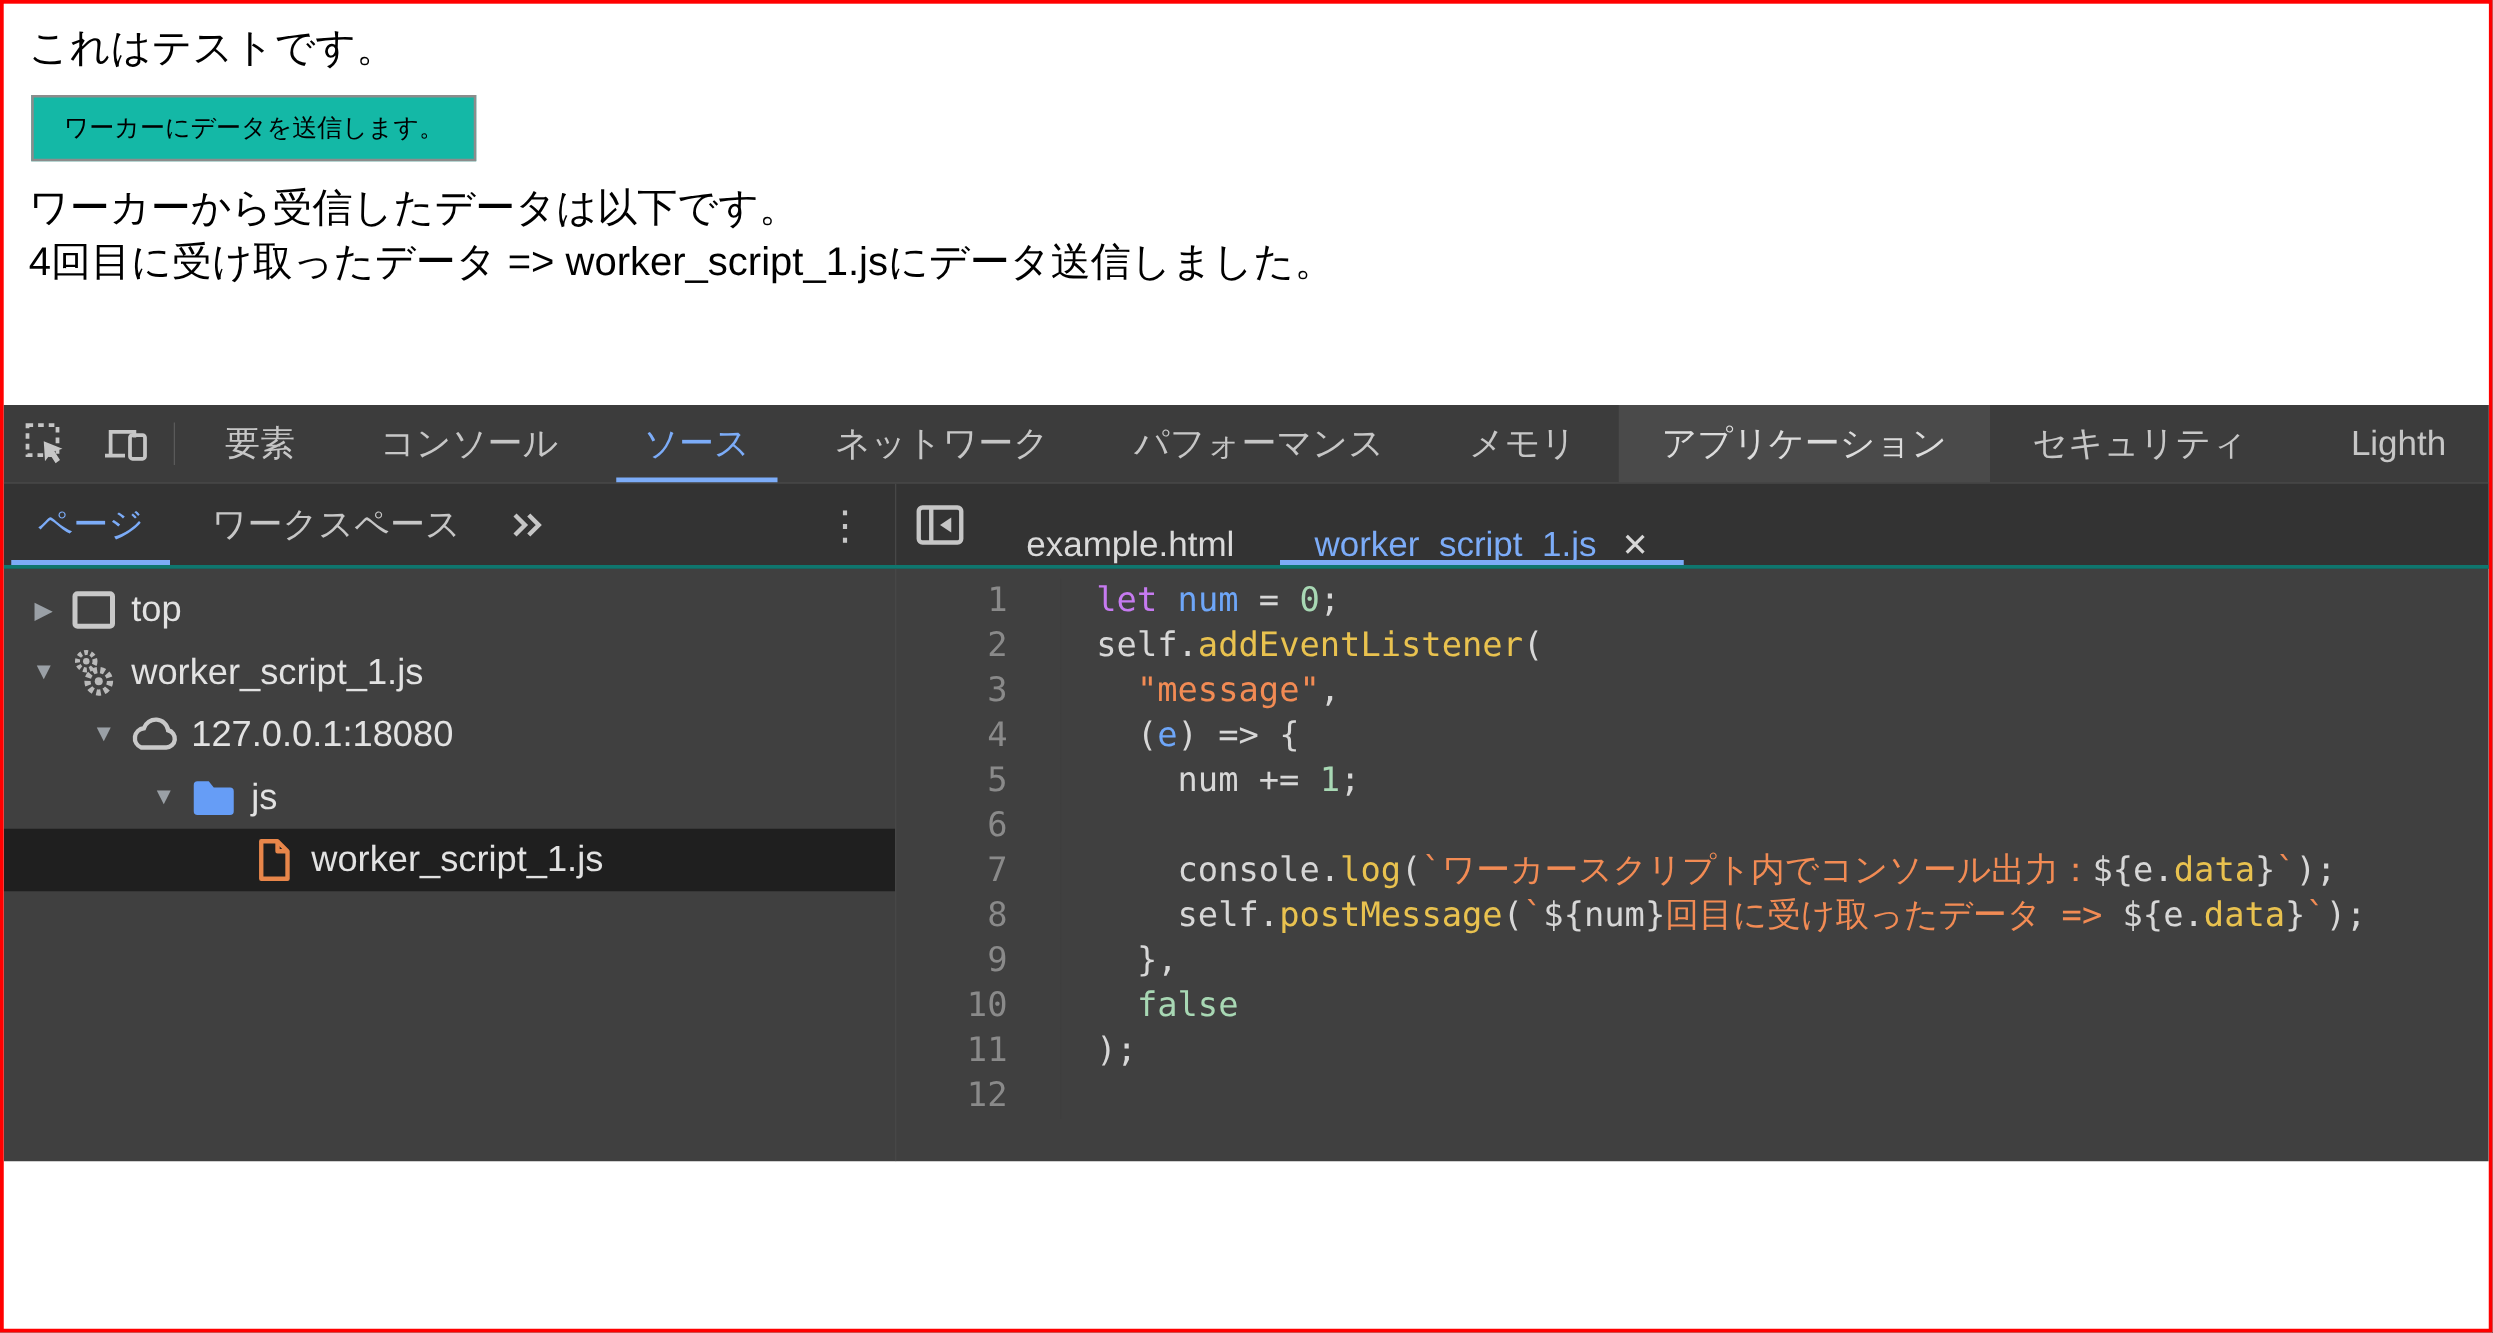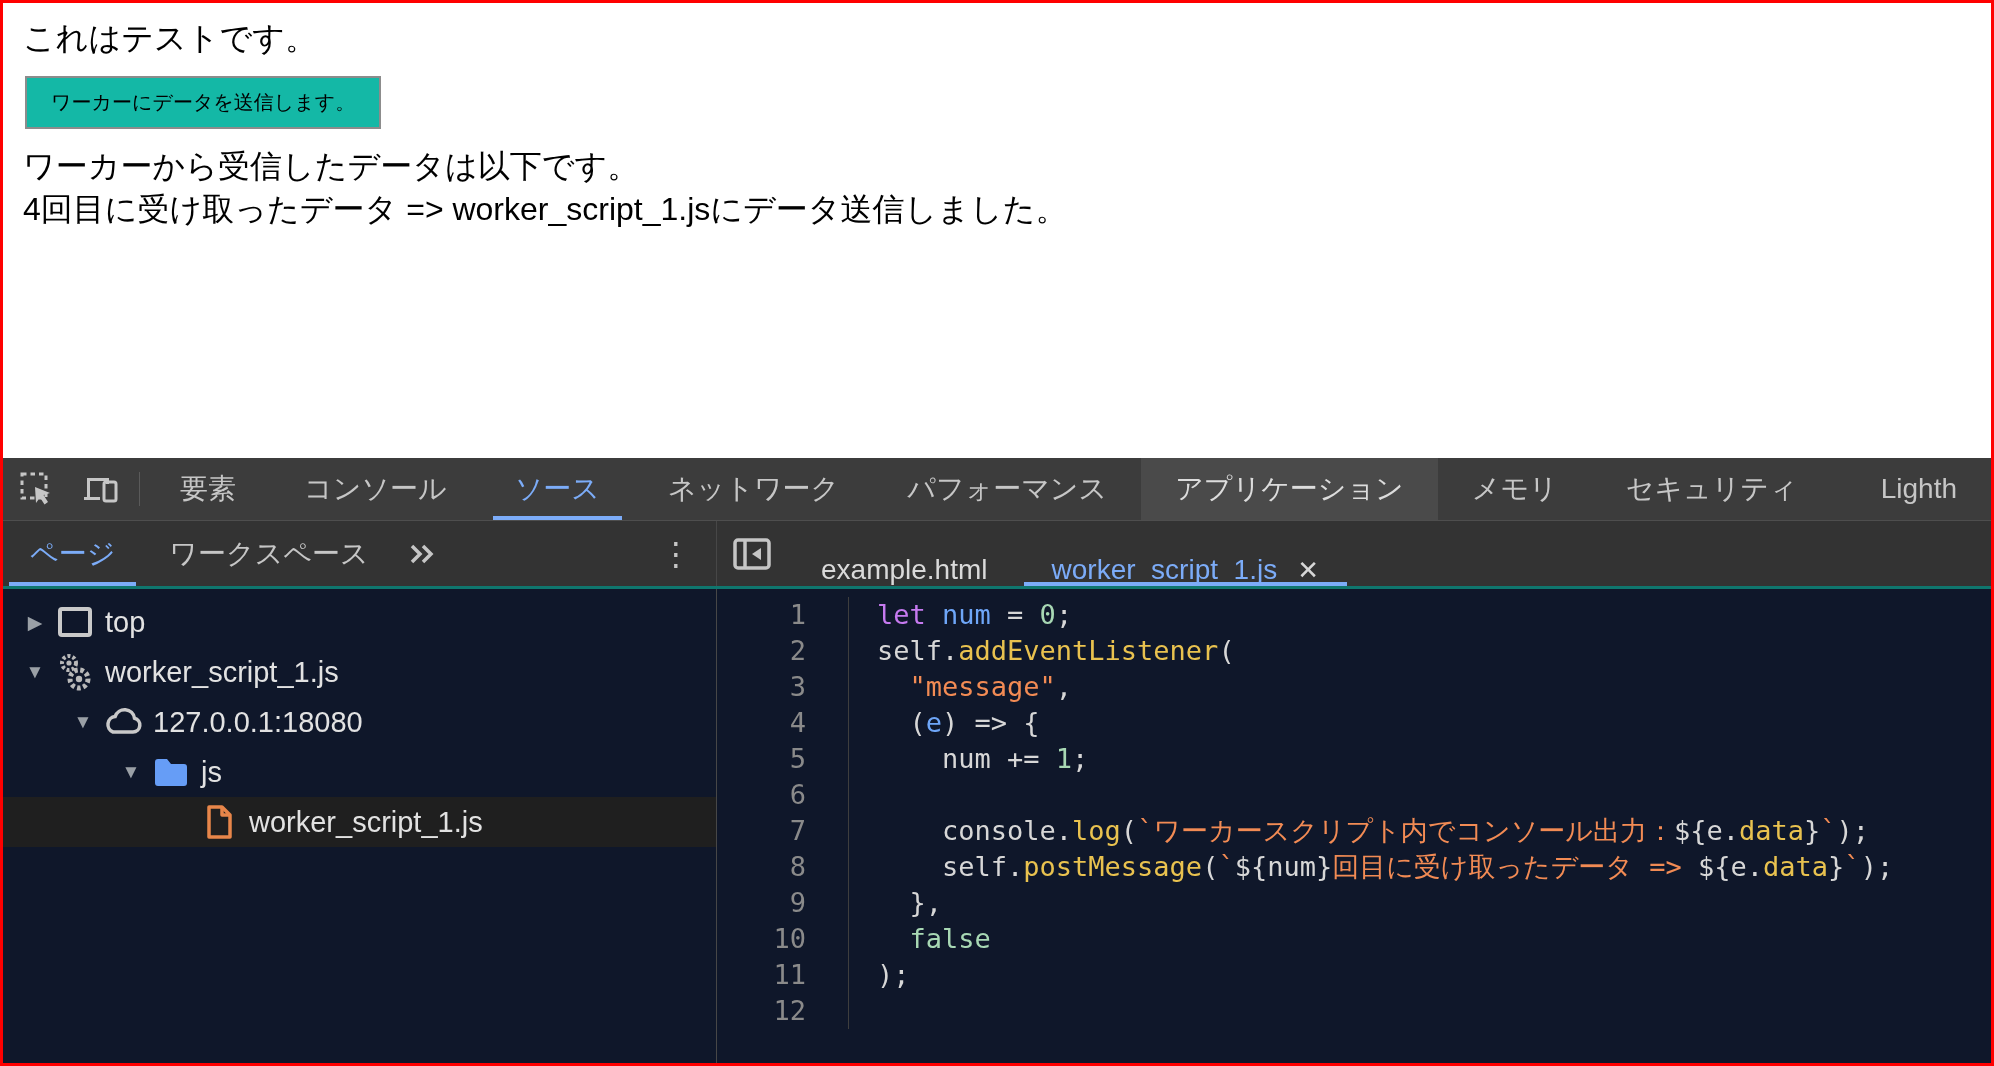--- a/index.html
+++ b/index.html
@@ -4,39 +4,39 @@
 <style>
   * { margin:0; padding:0; box-sizing:border-box; }
   html,body { width:1994px; height:1066px; }
   body {
     border:3px solid #ff0000;
     font-family:"Liberation Sans","DejaVu Sans",sans-serif;
     background:#ffffff;
     overflow:hidden;
   }
   
-  .webpage { height:455px; background:#fff; color:#000; padding:14px 20px 0 20px; overflow:hidden; }
+  .webpage { height:321px; background:#fff; color:#000; padding:14px 20px 0 20px; overflow:hidden; }
   .webpage .pline { font-size:32px; line-height:1.35; }
   .send-button {
     display:inline-block;
     margin:16px 0 6px 2px;
     font-size:20px;
     font-family:inherit;
     color:#000;
     background:#14b8a6;
     border:2px solid #8c8c8c;
     border-radius:0;
     padding:11px 24px;
     cursor:pointer;
   }
   .webpage .pline.after-btn { margin-top:10px; }
   .webpage .pline.result { }
 
   
-  .devtools { height:694px; background:#0f172a; color:#d7d7d7; display:flex; flex-direction:column; }
+  .devtools { height:605px; background:#404040; color:#d7d7d7; display:flex; flex-direction:column; }
 
   
   .toolbar {
     height:63px; flex:none;
     background:#3c3c3c;
     border-bottom:1px solid #4e4e4e;
     display:flex; align-items:stretch;
     font-size:28px; color:#c6c6c6;
     overflow:hidden; white-space:nowrap;
   }
@@ -114,22 +114,22 @@
         </svg>
       </div>
     </div>
     <div class="v-sep"></div>
     <div class="main-tabs" id="main-tabs">
         <div class="main-tab">要素</div>
         <div class="main-tab">コンソール</div>
         <div class="main-tab active">ソース</div>
         <div class="main-tab">ネットワーク</div>
         <div class="main-tab">パフォーマンス</div>
+        <div class="main-tab">メモリ</div>
         <div class="main-tab hover">アプリケーション</div>
-        <div class="main-tab">メモリ</div>
         <div class="main-tab">セキュリティ</div>
         <div class="main-tab pushed-right">Lighth</div>
       </div>
   </div>
 
   <div class="subheader">
     <div class="subheader-left">
       <div id="nav-tabs" style="display:flex;align-items:stretch;">
           <div class="nav-tab active">ページ</div>
           <div class="nav-tab">ワークスペース</div>

